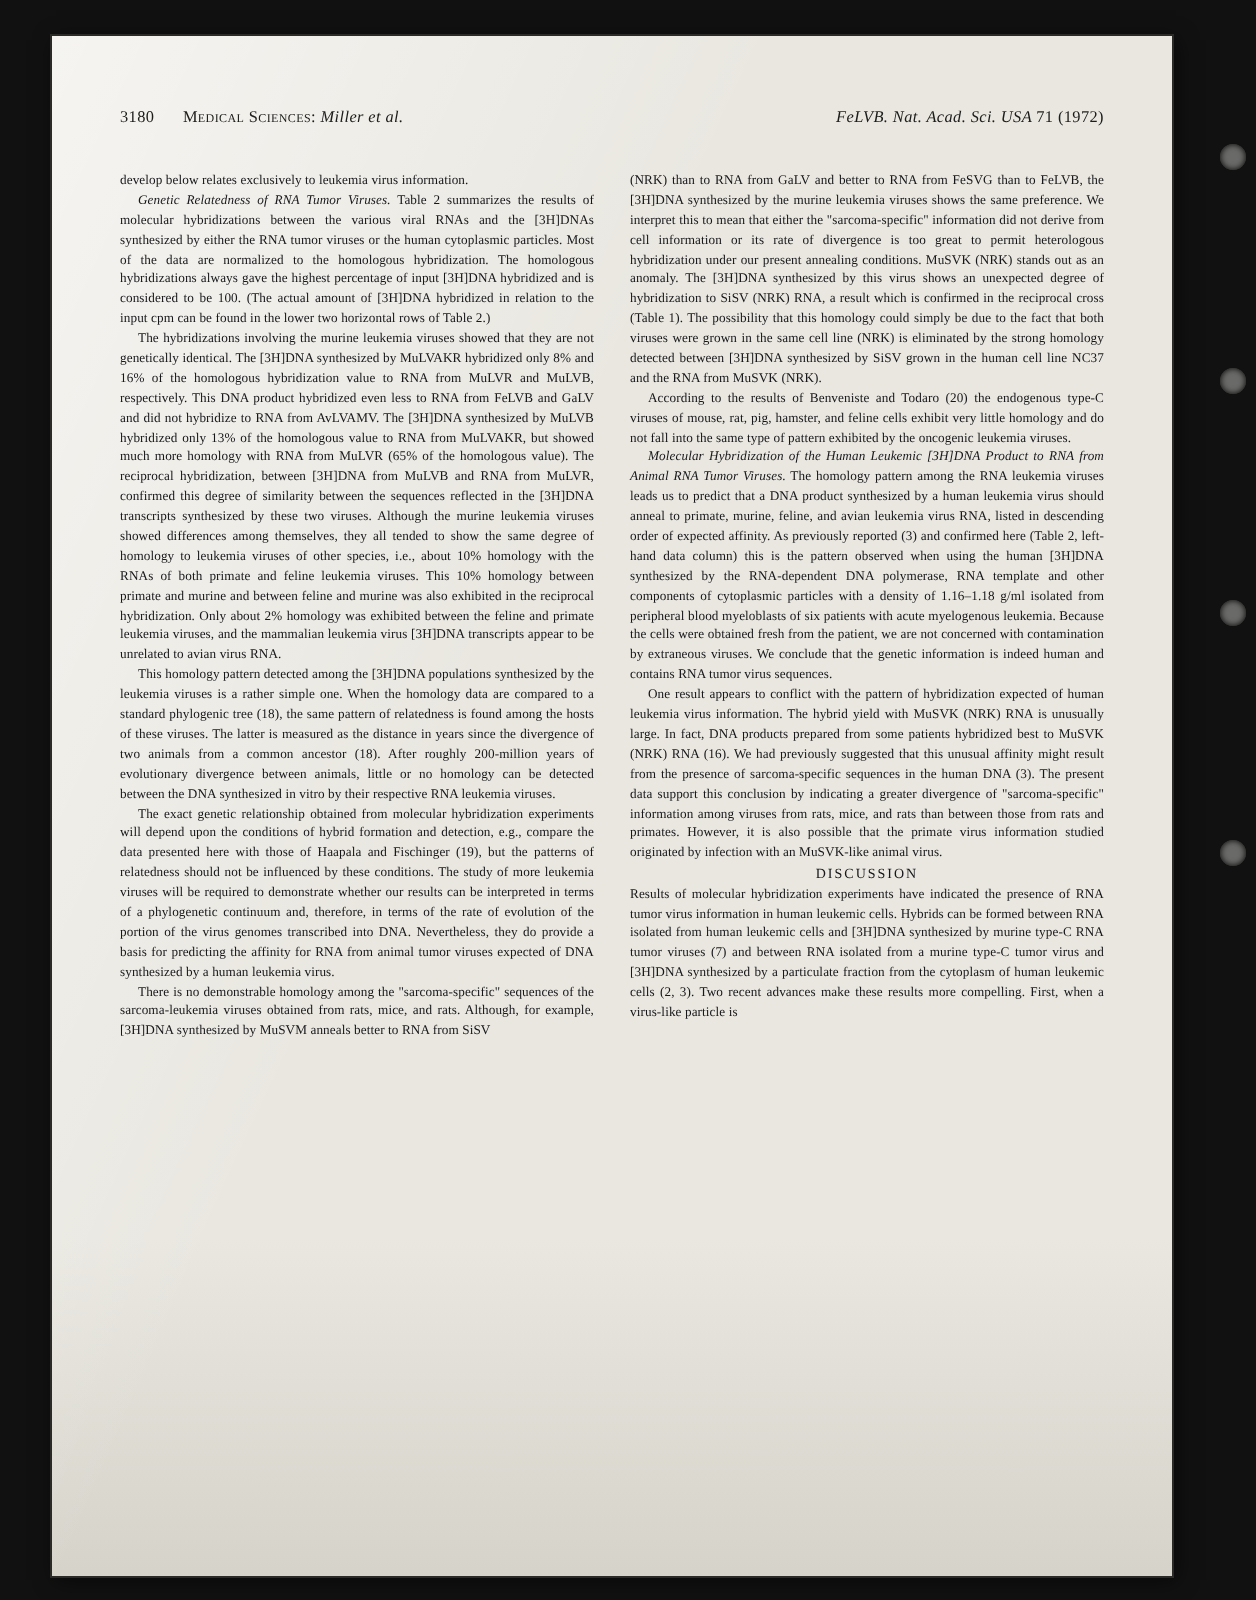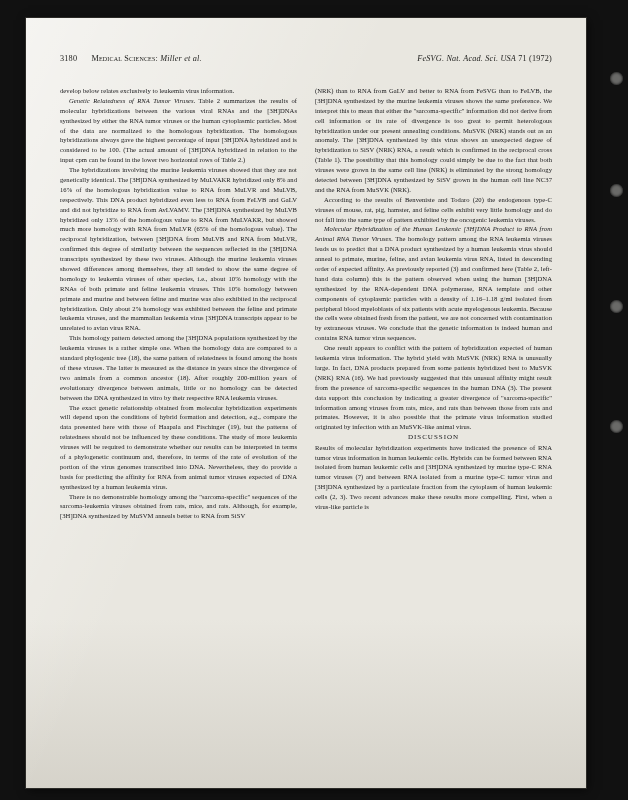--- a/index.html
+++ b/index.html
@@ -133,21 +133,21 @@
   <div class="page">
     <div class="page-inner">
 
       <div class="header">
         <div class="hdr-left">
           <span class="pageno">3180</span>
           <span class="sect">Medical Sciences:</span>
           <span class="etal">Miller et al.</span>
         </div>
         <div class="hdr-right">
-          <span>FeSVG. Nat. Acad. Sci. USA</span>
+          <span>FeLVB. Nat. Acad. Sci. USA</span>
           <span class="vol">71 (1972)</span>
         </div>
       </div>
 
       <div class="cols">
 
         <div class="col">
           <p class="noindent">develop below relates exclusively to leukemia virus information.</p>
           <p><span class="sec-head">Genetic Relatedness of RNA Tumor Viruses.</span><span> Table 2 summarizes the results of molecular hybridizations between the various viral RNAs and the [3H]DNAs synthesized by either the RNA tumor viruses or the human cytoplasmic particles. Most of the data are normalized to the homologous hybridization. The homologous hybridizations always gave the highest percentage of input [3H]DNA hybridized and is considered to be 100. (The actual amount of [3H]DNA hybridized in relation to the input cpm can be found in the lower two horizontal rows of Table 2.)</span></p>
           <p>The hybridizations involving the murine leukemia viruses showed that they are not genetically identical. The [3H]DNA synthesized by MuLVAKR hybridized only 8% and 16% of the homologous hybridization value to RNA from MuLVR and MuLVB, respectively. This DNA product hybridized even less to RNA from FeLVB and GaLV and did not hybridize to RNA from AvLVAMV. The [3H]DNA synthesized by MuLVB hybridized only 13% of the homologous value to RNA from MuLVAKR, but showed much more homology with RNA from MuLVR (65% of the homologous value). The reciprocal hybridization, between [3H]DNA from MuLVB and RNA from MuLVR, confirmed this degree of similarity between the sequences reflected in the [3H]DNA transcripts synthesized by these two viruses. Although the murine leukemia viruses showed differences among themselves, they all tended to show the same degree of homology to leukemia viruses of other species, i.e., about 10% homology with the RNAs of both primate and feline leukemia viruses. This 10% homology between primate and murine and between feline and murine was also exhibited in the reciprocal hybridization. Only about 2% homology was exhibited between the feline and primate leukemia viruses, and the mammalian leukemia virus [3H]DNA transcripts appear to be unrelated to avian virus RNA.</p>

